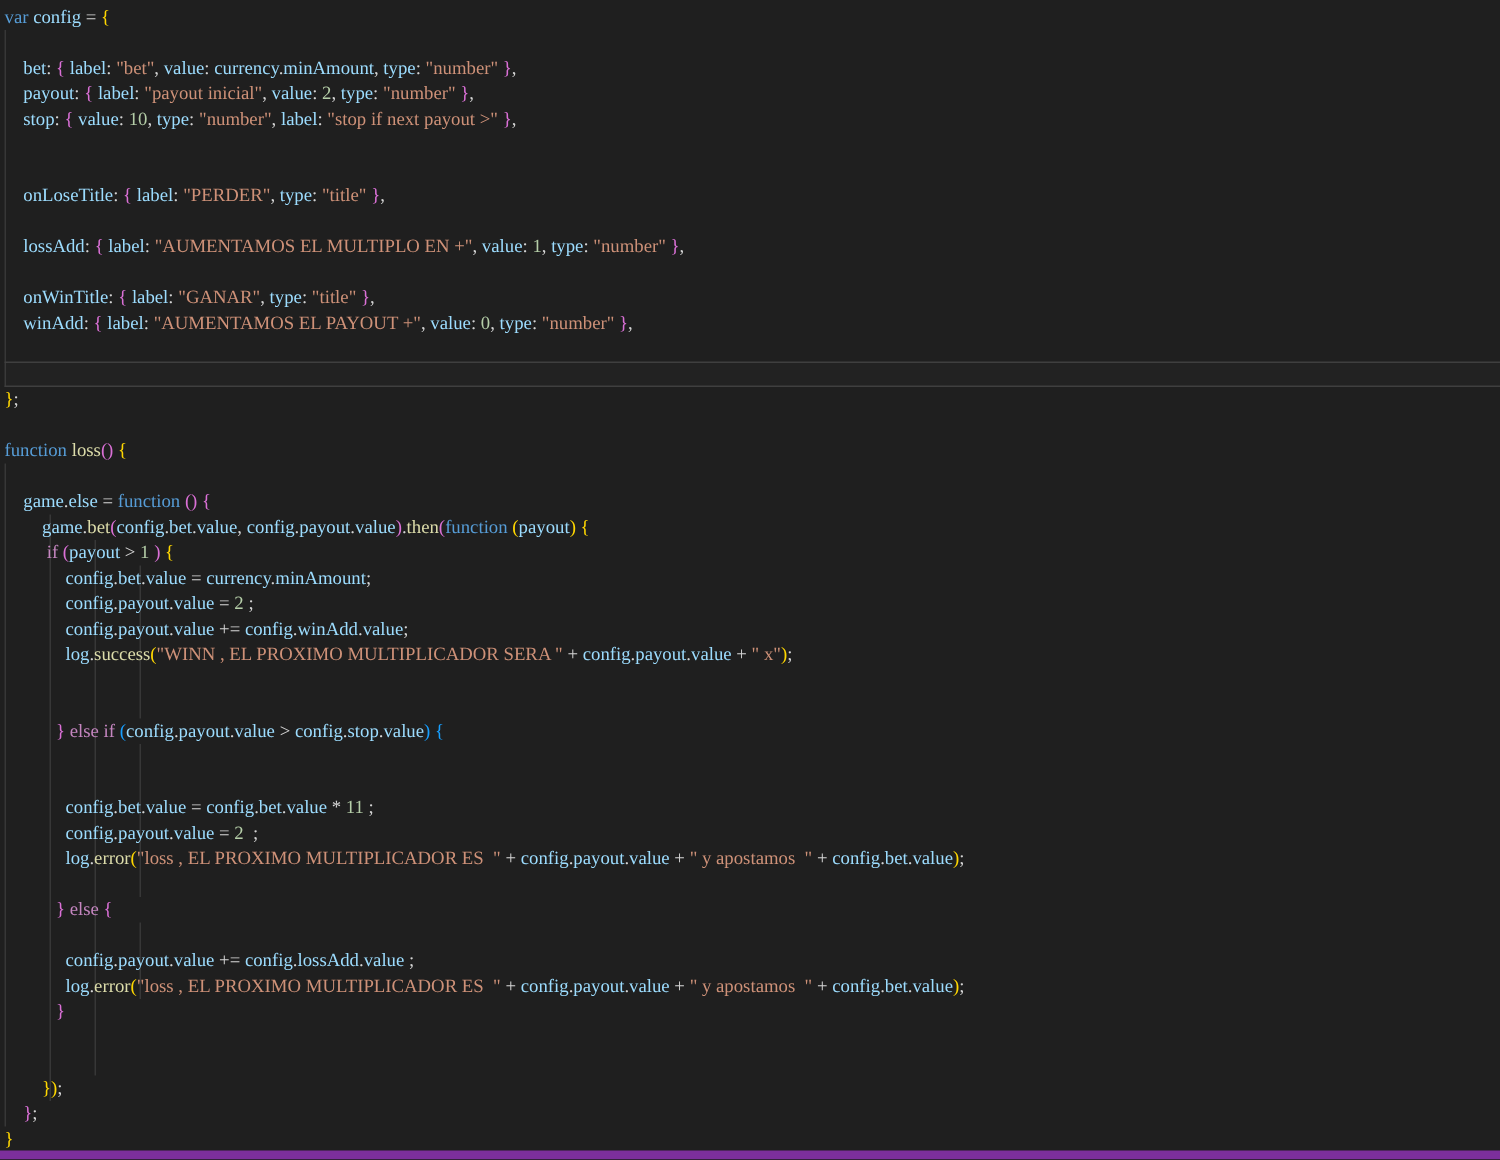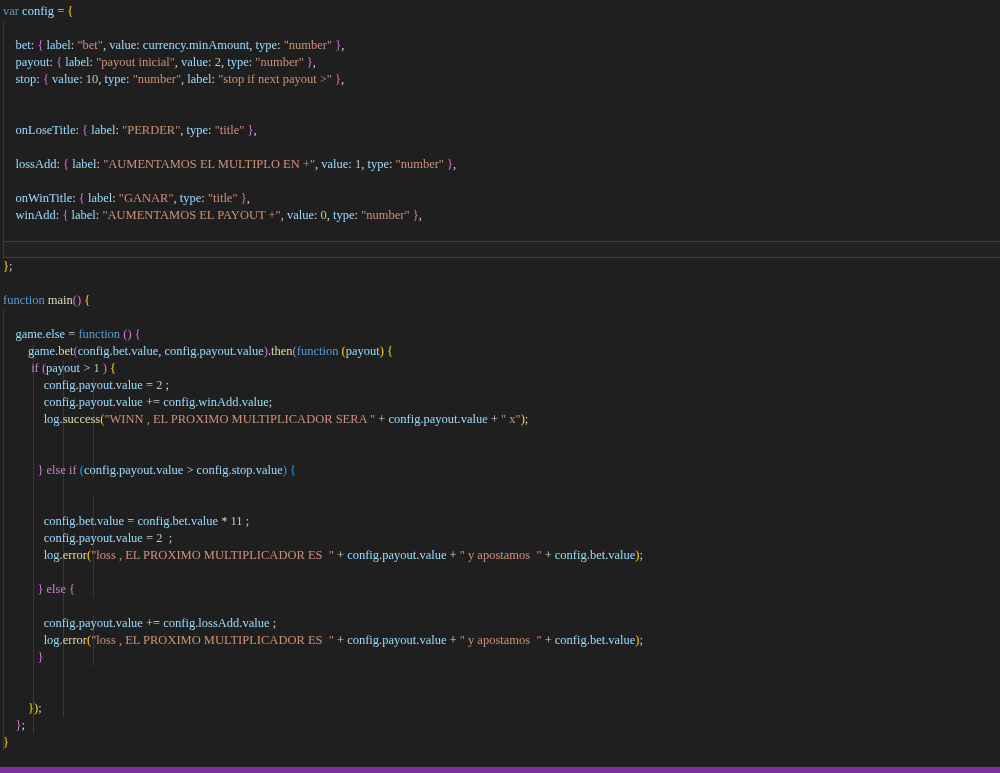--- a/index.html
+++ b/index.html
@@ -73,25 +73,26 @@
       <div class="line"><span class="tk-d">    </span><span class="tk-v">onLoseTitle</span><span class="tk-d">: </span><span class="tk-bp">{</span><span class="tk-d"> </span><span class="tk-v">label</span><span class="tk-d">: </span><span class="tk-s">"PERDER"</span><span class="tk-d">, </span><span class="tk-v">type</span><span class="tk-d">: </span><span class="tk-s">"title"</span><span class="tk-d"> </span><span class="tk-bp">}</span><span class="tk-d">,</span></div>
       <div class="line"></div>
       <div class="line"><span class="tk-d">    </span><span class="tk-v">lossAdd</span><span class="tk-d">: </span><span class="tk-bp">{</span><span class="tk-d"> </span><span class="tk-v">label</span><span class="tk-d">: </span><span class="tk-s">"AUMENTAMOS EL MULTIPLO EN +"</span><span class="tk-d">, </span><span class="tk-v">value</span><span class="tk-d">: </span><span class="tk-n">1</span><span class="tk-d">, </span><span class="tk-v">type</span><span class="tk-d">: </span><span class="tk-s">"number"</span><span class="tk-d"> </span><span class="tk-bp">}</span><span class="tk-d">,</span></div>
       <div class="line"></div>
       <div class="line"><span class="tk-d">    </span><span class="tk-v">onWinTitle</span><span class="tk-d">: </span><span class="tk-bp">{</span><span class="tk-d"> </span><span class="tk-v">label</span><span class="tk-d">: </span><span class="tk-s">"GANAR"</span><span class="tk-d">, </span><span class="tk-v">type</span><span class="tk-d">: </span><span class="tk-s">"title"</span><span class="tk-d"> </span><span class="tk-bp">}</span><span class="tk-d">,</span></div>
       <div class="line"><span class="tk-d">    </span><span class="tk-v">winAdd</span><span class="tk-d">: </span><span class="tk-bp">{</span><span class="tk-d"> </span><span class="tk-v">label</span><span class="tk-d">: </span><span class="tk-s">"AUMENTAMOS EL PAYOUT +"</span><span class="tk-d">, </span><span class="tk-v">value</span><span class="tk-d">: </span><span class="tk-n">0</span><span class="tk-d">, </span><span class="tk-v">type</span><span class="tk-d">: </span><span class="tk-s">"number"</span><span class="tk-d"> </span><span class="tk-bp">}</span><span class="tk-d">,</span></div>
       <div class="line"></div>
       <div class="line hl"></div>
       <div class="line"><span class="tk-bg">}</span><span class="tk-d">;</span></div>
       <div class="line"></div>
-      <div class="line"><span class="tk-kb">function</span><span class="tk-d"> </span><span class="tk-f">main</span><span class="tk-bp">()</span><span class="tk-d"> </span><span class="tk-bg">{</span></div>
+      <div class="line"><span class="tk-kb">function</span><span class="tk-d"> </span><span class="tk-f">loss</span><span class="tk-bp">()</span><span class="tk-d"> </span><span class="tk-bg">{</span></div>
       <div class="line"></div>
       <div class="line"><span class="tk-d">    </span><span class="tk-v">game</span><span class="tk-d">.</span><span class="tk-v">else</span><span class="tk-d"> = </span><span class="tk-kb">function</span><span class="tk-d"> </span><span class="tk-bp">()</span><span class="tk-d"> </span><span class="tk-bp">{</span></div>
       <div class="line"><span class="tk-d">        </span><span class="tk-v">game</span><span class="tk-d">.</span><span class="tk-f">bet</span><span class="tk-bp">(</span><span class="tk-v">config</span><span class="tk-d">.</span><span class="tk-v">bet</span><span class="tk-d">.</span><span class="tk-v">value</span><span class="tk-d">, </span><span class="tk-v">config</span><span class="tk-d">.</span><span class="tk-v">payout</span><span class="tk-d">.</span><span class="tk-v">value</span><span class="tk-bp">)</span><span class="tk-d">.</span><span class="tk-f">then</span><span class="tk-bp">(</span><span class="tk-kb">function</span><span class="tk-d"> </span><span class="tk-bg">(</span><span class="tk-v">payout</span><span class="tk-bg">)</span><span class="tk-d"> </span><span class="tk-bg">{</span></div>
       <div class="line"><span class="tk-d">         </span><span class="tk-kp">if</span><span class="tk-d"> </span><span class="tk-bp">(</span><span class="tk-v">payout</span><span class="tk-d"> &gt; </span><span class="tk-n">1</span><span class="tk-d"> </span><span class="tk-bp">)</span><span class="tk-d"> </span><span class="tk-bg">{</span></div>
+      <div class="line"><span class="tk-d">             </span><span class="tk-v">config</span><span class="tk-d">.</span><span class="tk-v">bet</span><span class="tk-d">.</span><span class="tk-v">value</span><span class="tk-d"> = </span><span class="tk-v">currency</span><span class="tk-d">.</span><span class="tk-v">minAmount</span><span class="tk-d">;</span></div>
       <div class="line"><span class="tk-d">             </span><span class="tk-v">config</span><span class="tk-d">.</span><span class="tk-v">payout</span><span class="tk-d">.</span><span class="tk-v">value</span><span class="tk-d"> = </span><span class="tk-n">2</span><span class="tk-d"> ;</span></div>
       <div class="line"><span class="tk-d">             </span><span class="tk-v">config</span><span class="tk-d">.</span><span class="tk-v">payout</span><span class="tk-d">.</span><span class="tk-v">value</span><span class="tk-d"> += </span><span class="tk-v">config</span><span class="tk-d">.</span><span class="tk-v">winAdd</span><span class="tk-d">.</span><span class="tk-v">value</span><span class="tk-d">;</span></div>
       <div class="line"><span class="tk-d">             </span><span class="tk-v">log</span><span class="tk-d">.</span><span class="tk-f">success</span><span class="tk-bg">(</span><span class="tk-s">"WINN , EL PROXIMO MULTIPLICADOR SERA "</span><span class="tk-d"> + </span><span class="tk-v">config</span><span class="tk-d">.</span><span class="tk-v">payout</span><span class="tk-d">.</span><span class="tk-v">value</span><span class="tk-d"> + </span><span class="tk-s">" x"</span><span class="tk-bg">)</span><span class="tk-d">;</span></div>
       <div class="line"></div>
       <div class="line"></div>
       <div class="line"><span class="tk-d">           </span><span class="tk-bp">}</span><span class="tk-d"> </span><span class="tk-kp">else</span><span class="tk-d"> </span><span class="tk-kp">if</span><span class="tk-d"> </span><span class="tk-bb">(</span><span class="tk-v">config</span><span class="tk-d">.</span><span class="tk-v">payout</span><span class="tk-d">.</span><span class="tk-v">value</span><span class="tk-d"> &gt; </span><span class="tk-v">config</span><span class="tk-d">.</span><span class="tk-v">stop</span><span class="tk-d">.</span><span class="tk-v">value</span><span class="tk-bb">)</span><span class="tk-d"> </span><span class="tk-bb">{</span></div>
       <div class="line"></div>
       <div class="line"></div>
       <div class="line"><span class="tk-d">             </span><span class="tk-v">config</span><span class="tk-d">.</span><span class="tk-v">bet</span><span class="tk-d">.</span><span class="tk-v">value</span><span class="tk-d"> = </span><span class="tk-v">config</span><span class="tk-d">.</span><span class="tk-v">bet</span><span class="tk-d">.</span><span class="tk-v">value</span><span class="tk-d"> * </span><span class="tk-n">11</span><span class="tk-d"> ;</span></div>
       <div class="line"><span class="tk-d">             </span><span class="tk-v">config</span><span class="tk-d">.</span><span class="tk-v">payout</span><span class="tk-d">.</span><span class="tk-v">value</span><span class="tk-d"> = </span><span class="tk-n">2</span><span class="tk-d">  ;</span></div>

